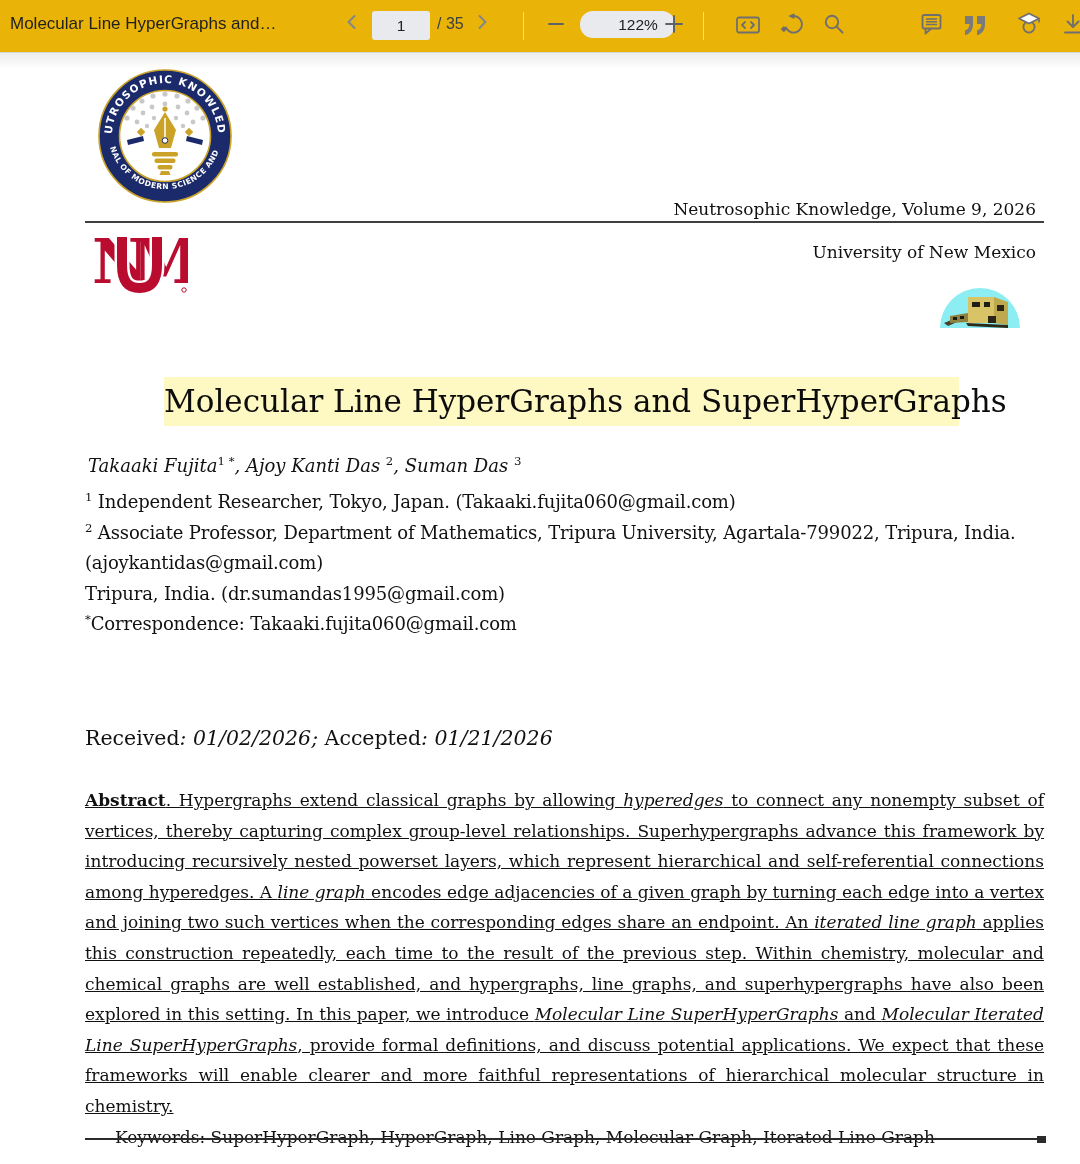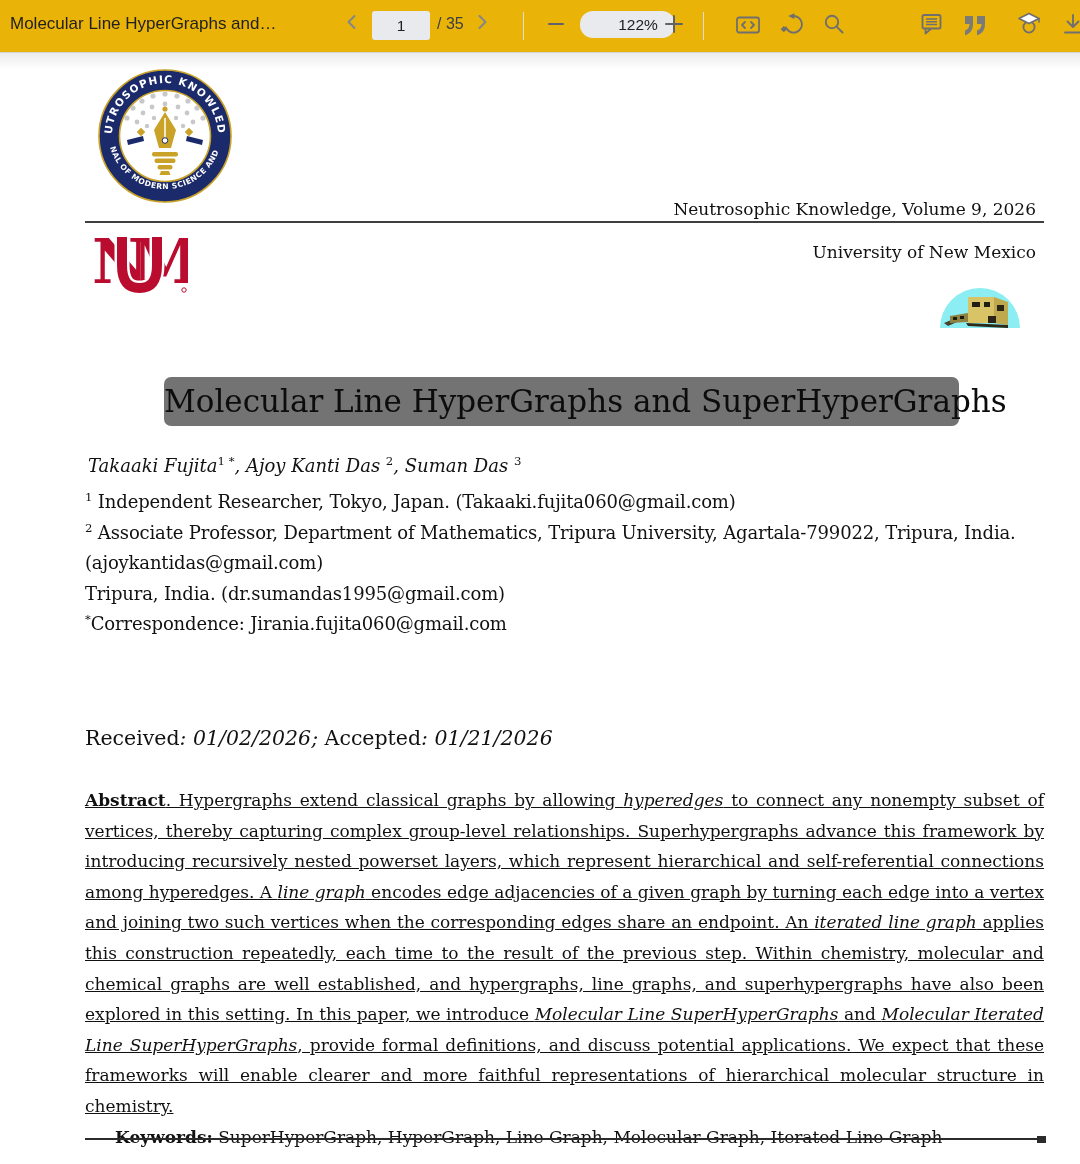--- a/index.html
+++ b/index.html
@@ -30,22 +30,22 @@
   
   .doc{position:absolute;left:0;top:0;width:1080px;height:1164px;color:#111;
        font-family:"DejaVu Serif","Liberation Serif",serif;}
   .doc .abs{position:absolute;}
   .journal-logo{left:97px;top:68px;}
   .volume-line{right:44px;top:199px;font-size:17px;white-space:nowrap;}
   .rule1{left:85px;top:221px;width:959px;height:2px;background:#3f3f3f;}
   .unm-logo{left:92px;top:231px;}
   .university-line{right:44px;top:242px;font-size:17px;white-space:nowrap;}
   .building{left:938px;top:276px;}
-  .paper-title{left:164px;top:377px;width:795px;height:49px;background:#737373;
-               text-align:center;line-height:49px;font-size:31px;color:#0c0c0c;white-space:nowrap;border-radius:7px;}
+  .paper-title{left:164px;top:377px;width:795px;height:49px;background:#fef9c3;
+               text-align:center;line-height:49px;font-size:31px;color:#0c0c0c;white-space:nowrap;}
   .authors-line{left:88px;top:455px;font-size:18px;white-space:nowrap;}
   .affil{left:85px;top:487px;font-size:18px;line-height:30.5px;letter-spacing:-0.15px;white-space:nowrap;}
   .received-line{left:85px;top:726px;font-size:20.5px;white-space:nowrap;}
   .abstract-wrap{left:85px;top:785px;width:959px;font-size:17px;line-height:30.6px;}
   .abstract-wrap p{margin:0;text-align:justify;text-decoration:underline;}
   .keywords-line{padding-left:30px;}
   .rule2{left:85px;top:1138px;width:952px;height:2px;background:#2b2b2b;}
   .rule2-end{left:1037px;top:1136px;width:9px;height:7px;background:#2b2b2b;}
   sup{font-size:65%;line-height:0;}
   .ico{display:block;}
@@ -226,25 +226,25 @@
 
   <div class="abs paper-title">Molecular Line HyperGraphs and SuperHyperGraphs</div>
 
   <div class="abs authors-line"><span style="font-style: italic;">Takaaki Fujita</span><sup>1 *</sup><span style="font-style: italic;">, </span><span style="font-style: italic;">Ajoy Kanti Das </span><sup>2</sup><span style="font-style: italic;">, </span><span style="font-style: italic;">Suman Das </span><sup>3</sup></div>
 
   <div class="abs affil">
     <div><sup>1</sup><span> Independent Researcher, Tokyo, Japan. (Takaaki.fujita060@gmail.com)</span></div>
     <div><sup>2</sup><span> Associate Professor, Department of Mathematics, Tripura University, Agartala-799022, Tripura, India.</span></div>
     <div><span>(ajoykantidas@gmail.com)</span></div>
     <div><span>Tripura, India. (dr.sumandas1995@gmail.com)</span></div>
-    <div><sup>*</sup><span>Correspondence: Jirania.fujita060@gmail.com</span></div>
+    <div><sup>*</sup><span>Correspondence: Takaaki.fujita060@gmail.com</span></div>
   </div>
 
   <div class="abs received-line"><span>Received</span><span style="font-style: italic;">: 01/02/2026;</span><span> Accepted</span><span style="font-style: italic;">: 01/21/2026</span></div>
 
   <div class="abs abstract-wrap">
     <p><span style="font-weight: bold;">Abstract</span><span>. Hypergraphs extend classical graphs by allowing </span><span style="font-style: italic;">hyperedges</span><span> to connect any nonempty subset of vertices, thereby capturing complex group-level relationships. Superhypergraphs advance this framework by introducing recursively nested powerset layers, which represent hierarchical and self-referential connections among hyperedges. A </span><span style="font-style: italic;">line graph</span><span> encodes edge adjacencies of a given graph by turning each edge into a vertex and joining two such vertices when the corresponding edges share an endpoint. An </span><span style="font-style: italic;">iterated line graph</span><span> applies this construction repeatedly, each time to the result of the previous step. Within chemistry, molecular and chemical graphs are well established, and hypergraphs, line graphs, and superhypergraphs have also been explored in this setting. In this paper, we introduce </span><span style="font-style: italic;">Molecular Line SuperHyperGraphs</span><span> and </span><span style="font-style: italic;">Molecular Iterated Line SuperHyperGraphs</span><span>, provide formal definitions, and discuss potential applications. We expect that these frameworks will enable clearer and more faithful representations of hierarchical molecular structure in chemistry.</span></p>
-    <div class="keywords-line"><span style="font-weight: bold; text-align: center;">Keywords:</span><span> SuperHyperGraph, HyperGraph, Line Graph, Molecular Graph, Iterated Line Graph</span></div>
+    <div class="keywords-line"><span style="font-weight: normal; text-align: center;">Keywords:</span><span> SuperHyperGraph, HyperGraph, Line Graph, Molecular Graph, Iterated Line Graph</span></div>
   </div>
 
   <div class="abs rule2"></div>
   <div class="abs rule2-end"></div>
 </div>
 
 </body></html>

